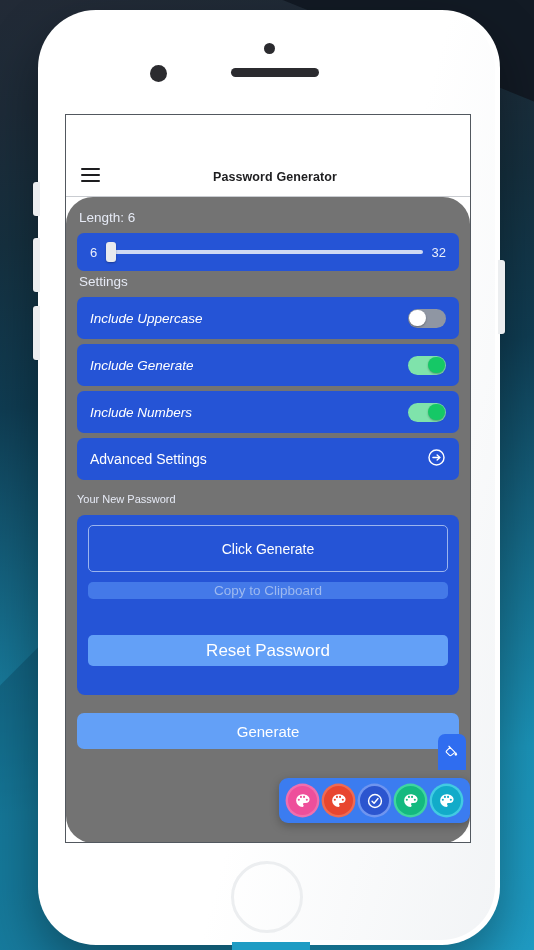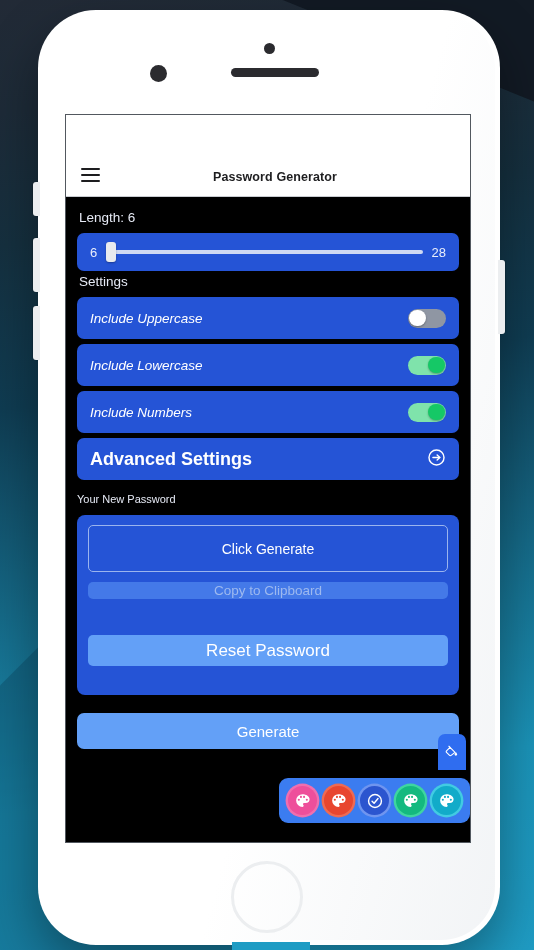--- a/index.html
+++ b/index.html
@@ -130,22 +130,23 @@
     position: absolute; left: 14px; right: 0; bottom: 12px;
     text-align: center;
     font-size: 12.5px; font-weight: bold; color: #1d1d1f;
     letter-spacing: .1px;
   }
 
   
   #app-body {
     position: relative;
     height: 646px;
-    background: #000000;
+    background: #737373;
     padding: 10px 11px 0;
+    border-radius: 27px;
   }
 
   .section-label {
     color: #e6eaf5;
     font-size: 13.5px;
     padding: 3px 2px 8px;
   }
 
   
   #slider-card {
@@ -211,21 +212,21 @@
   
   #advanced-row {
     height: 42px;
     background: #2554d6;
     border-radius: 7px;
     margin-top: 2px;
     display: flex; align-items: center; justify-content: space-between;
     padding: 0 13px;
     cursor: pointer;
   }
-  #advanced-label { color: #ffffff; font-size: 18px; font-weight: bold; }
+  #advanced-label { color: #ffffff; font-size: 14px; font-weight: normal; }
   #arrow-circle-icon { flex: 0 0 auto; }
 
   
   #password-heading {
     text-align: left;
     color: #e6eaf5;
     font-size: 11px;
     padding: 13px 0 10px;
   }
   #password-panel {
@@ -344,33 +345,33 @@
       <div id="app-body">
 
         <div class="section-label">Length: 6</div>
 
         <div id="slider-card">
           <span class="slider-end">6</span>
           <div id="slider-track-wrap">
             <div id="slider-track"></div>
             <div id="slider-thumb"></div>
           </div>
-          <span class="slider-end">28</span>
+          <span class="slider-end">32</span>
         </div>
 
         <div class="section-label">Settings</div>
 
         <div class="option-row">
           <span class="option-label">Include Uppercase</span>
           <span class="toggle off">
               <span class="knob"></span>
             </span>
         </div>
         <div class="option-row">
-          <span class="option-label">Include Lowercase</span>
+          <span class="option-label">Include Generate</span>
           <span class="toggle on">
               <span class="knob"></span>
             </span>
         </div>
         <div class="option-row">
           <span class="option-label">Include Numbers</span>
           <span class="toggle on">
               <span class="knob"></span>
             </span>
         </div>

